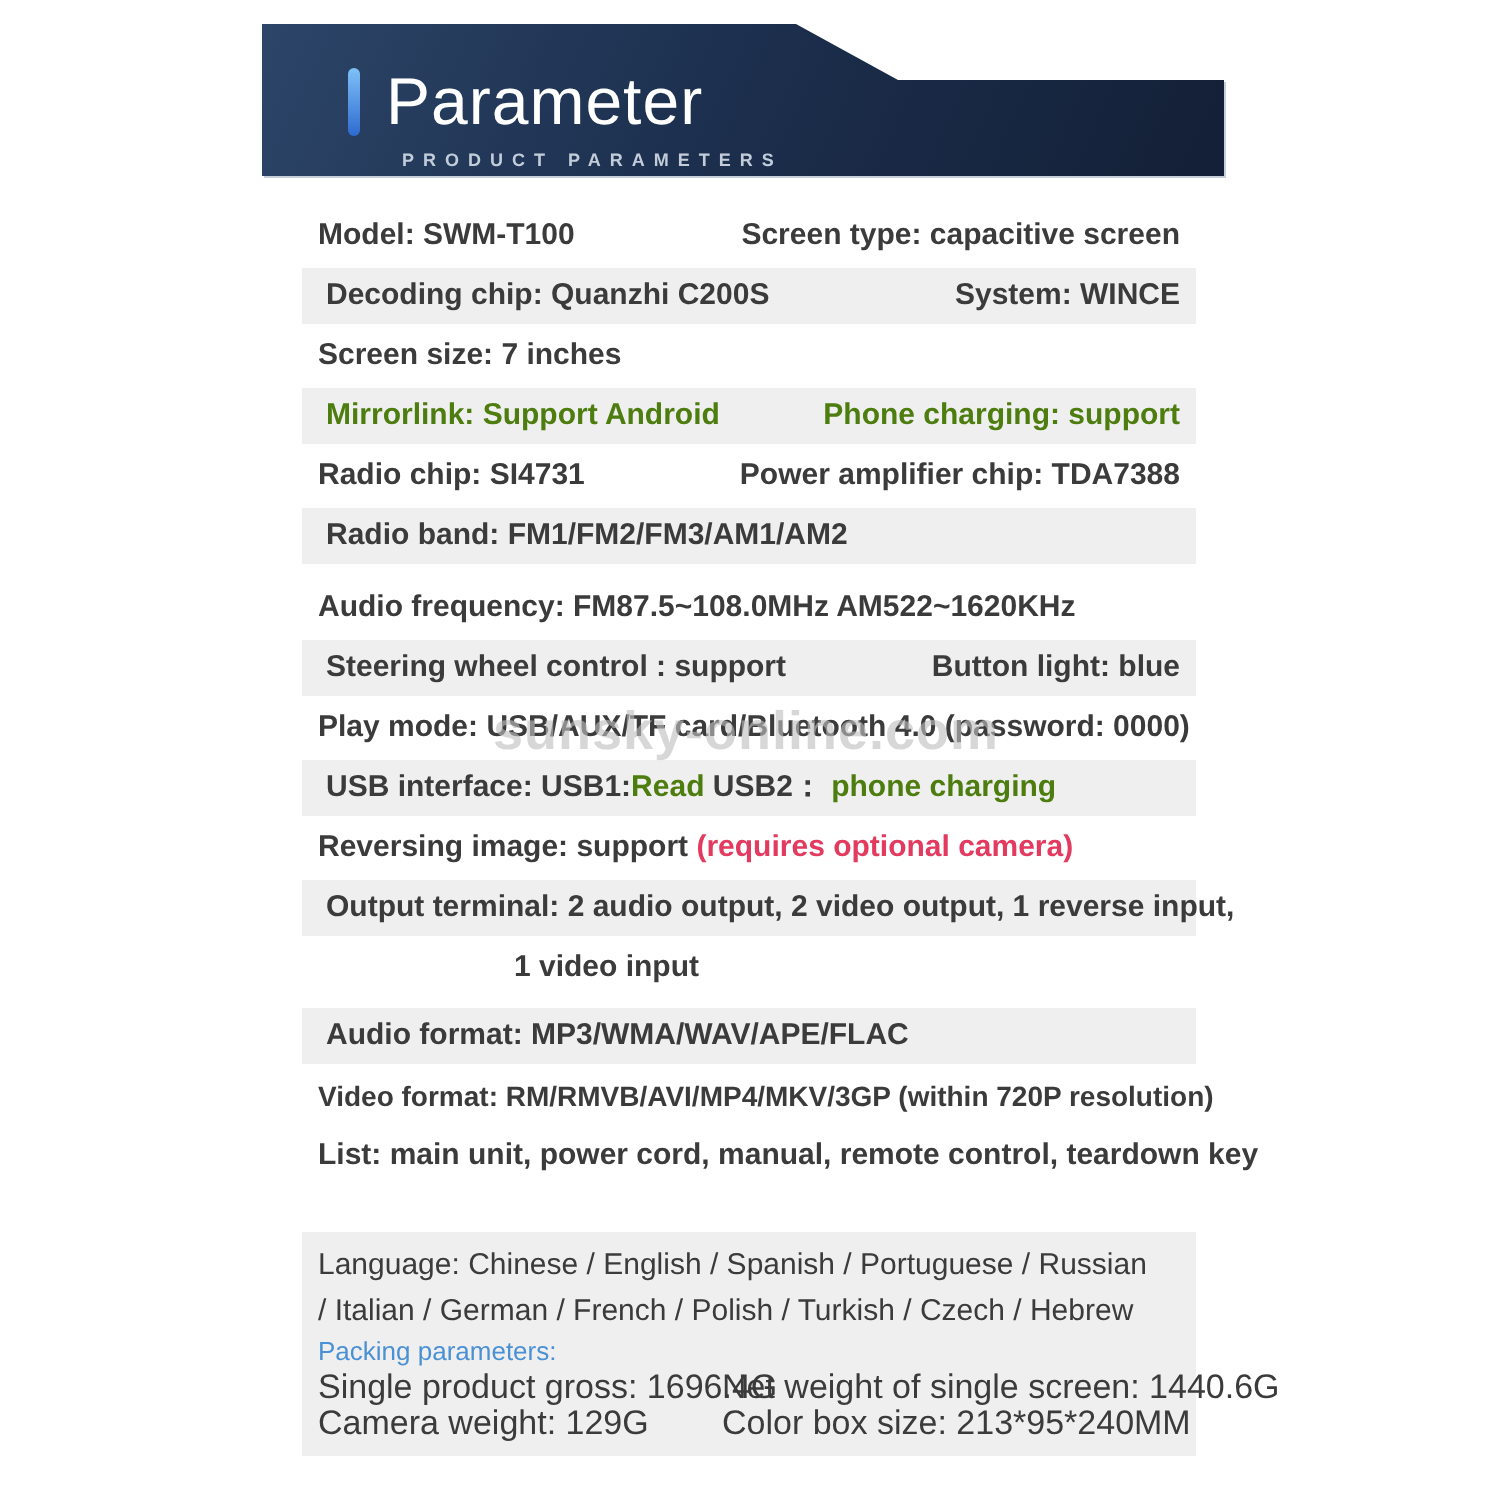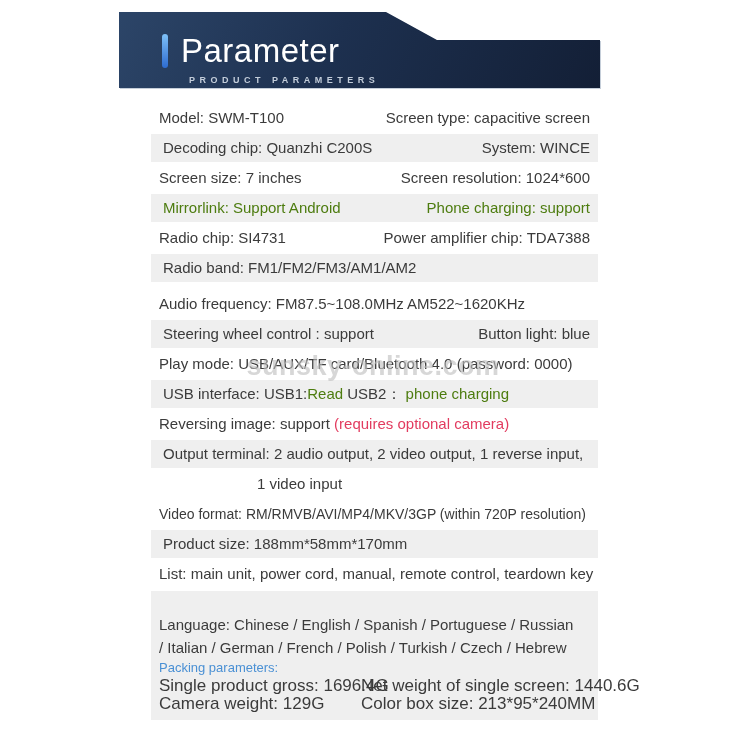--- a/index.html
+++ b/index.html
@@ -2,21 +2,21 @@
 <html><head>
 <meta charset="utf-8">
 <style>
   html,body{margin:0;padding:0;}
   body{
     width:750px;height:750px;position:relative;background:#ffffff;
     font-family:"Liberation Sans",sans-serif;overflow:hidden;
   }
   
   .banner{
-    position:absolute;left:119px;top:12px;width:481px;height:76px;
+    position:absolute;left:131px;top:12px;width:481px;height:76px;
     background:linear-gradient(115deg,#2c4568 0%,#1d304f 45%,#131f36 100%);
     clip-path:polygon(0 0,267px 0,318px 28px,481px 28px,481px 76px,0 76px);
   }
   .banner-wrap{filter:drop-shadow(1px 1px 0 rgba(150,165,185,.55));position:absolute;left:0;top:0;}
   .accent-bar{
     position:absolute;left:43px;top:22px;width:6px;height:34px;border-radius:3px;
     background:linear-gradient(#7fc1f8,#2d6bd0);
   }
   .banner-title{
     position:absolute;left:62px;top:22px;font-size:33px;line-height:34px;
@@ -30,31 +30,31 @@
   .watermark{
     position:absolute;left:373px;top:366px;transform:translate(-50%,-50%);
     font-size:27px;font-weight:700;color:#bfbfbf;opacity:.62;letter-spacing:.5px;
     white-space:nowrap;pointer-events:none;z-index:5;
   }
   
   .spec-table{position:absolute;left:151px;top:104px;width:447px;z-index:1;}
   .row{
     display:flex;justify-content:space-between;align-items:center;
     min-height:20px;padding:4px 8px;margin-bottom:2px;
-    font-size:15px;line-height:20px;color:#3b3b3b;white-space:nowrap;
+    font-size:15px;line-height:20px;color:#3b3b3b;white-space:nowrap;font-weight:bold;
   }
   .row.gray{background:#efefef;padding-left:12px;}
   .row.indent{padding-left:106px;justify-content:flex-start;}
   .row.small{font-size:14px;}
   .row .right{text-align:center;}
   .seg.blue{color:#4d7c0f;}
   .seg.red{color:#e23b5f;}
   
   .footer-block{
-    background:#efefef;margin-top:3px;padding:22px 8px 7px;color:#3b3b3b;
+    background:#efefef;margin-top:24px;padding:5px 8px 7px;color:#3b3b3b;
   }
   .lang-line{font-size:15px;line-height:23px;white-space:nowrap;}
   .packing-title{font-size:13px;line-height:16px;color:#4a90d4;margin-top:1px;}
   .packing-grid{
     display:grid;grid-template-columns:192px 1fr;column-gap:10px;
     font-size:17px;line-height:18px;margin-top:1px;white-space:nowrap;
   }
 </style>
 </head>
 <body>
@@ -74,21 +74,20 @@
       <div class="row">
         <div><span class="seg">Model: SWM-T100</span></div>
         <div class="right"><span class="seg">Screen type: capacitive screen</span></div>
       </div>
       <div class="row gray">
         <div><span class="seg">Decoding chip: Quanzhi C200S</span></div>
         <div class="right"><span class="seg">System: WINCE</span></div>
       </div>
       <div class="row">
         <div><span class="seg">Screen size: 7 inches</span></div>
-        <div class="right"><span class="seg">Screen resolution: 1024*600</span></div>
       </div>
       <div class="row gray">
         <div><span class="seg blue">Mirrorlink: Support Android</span></div>
         <div class="right"><span class="seg blue">Phone charging: support</span></div>
       </div>
       <div class="row">
         <div><span class="seg">Radio chip: SI4731</span></div>
         <div class="right"><span class="seg">Power amplifier chip: TDA7388</span></div>
       </div>
       <div class="row gray">
@@ -109,25 +108,25 @@
       </div>
       <div class="row">
         <div><span class="seg">Reversing image: support </span><span class="seg red">(requires optional camera)</span></div>
       </div>
       <div class="row gray">
         <div><span class="seg">Output terminal: 2 audio output, 2 video output, 1 reverse input,</span></div>
       </div>
       <div class="row indent">
         <div><span class="seg">1 video input</span></div>
       </div>
+      <div class="row gray" style="margin-top: 6px;">
+        <div><span class="seg">Audio format: MP3/WMA/WAV/APE/FLAC</span></div>
+      </div>
       <div class="row small">
         <div><span class="seg">Video format: RM/RMVB/AVI/MP4/MKV/3GP (within 720P resolution)</span></div>
-      </div>
-      <div class="row gray">
-        <div><span class="seg">Product size: 188mm*58mm*170mm</span></div>
       </div>
       <div class="row">
         <div><span class="seg">List: main unit, power cord, manual, remote control, teardown key</span></div>
       </div>
     </div>
 
   <div class="footer-block">
     <div class="lang-line">Language: Chinese / English / Spanish / Portuguese / Russian</div>
     <div class="lang-line">/ Italian / German / French / Polish / Turkish / Czech / Hebrew</div>
     <div class="packing-title">Packing parameters:</div>

